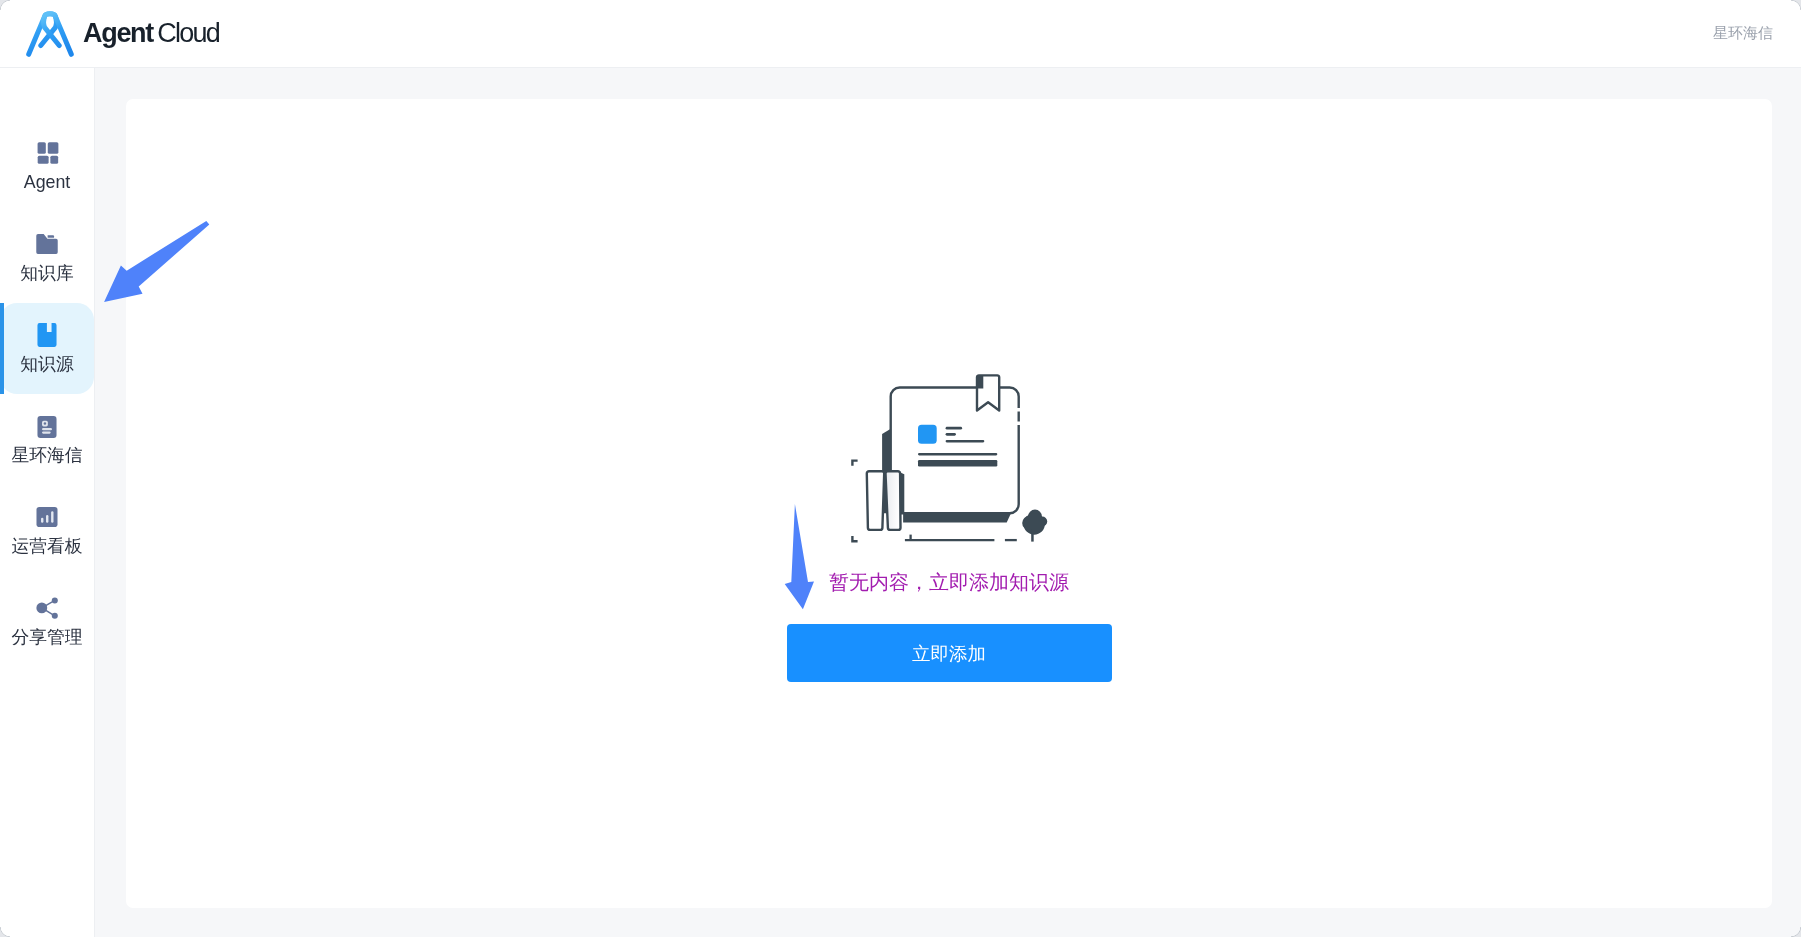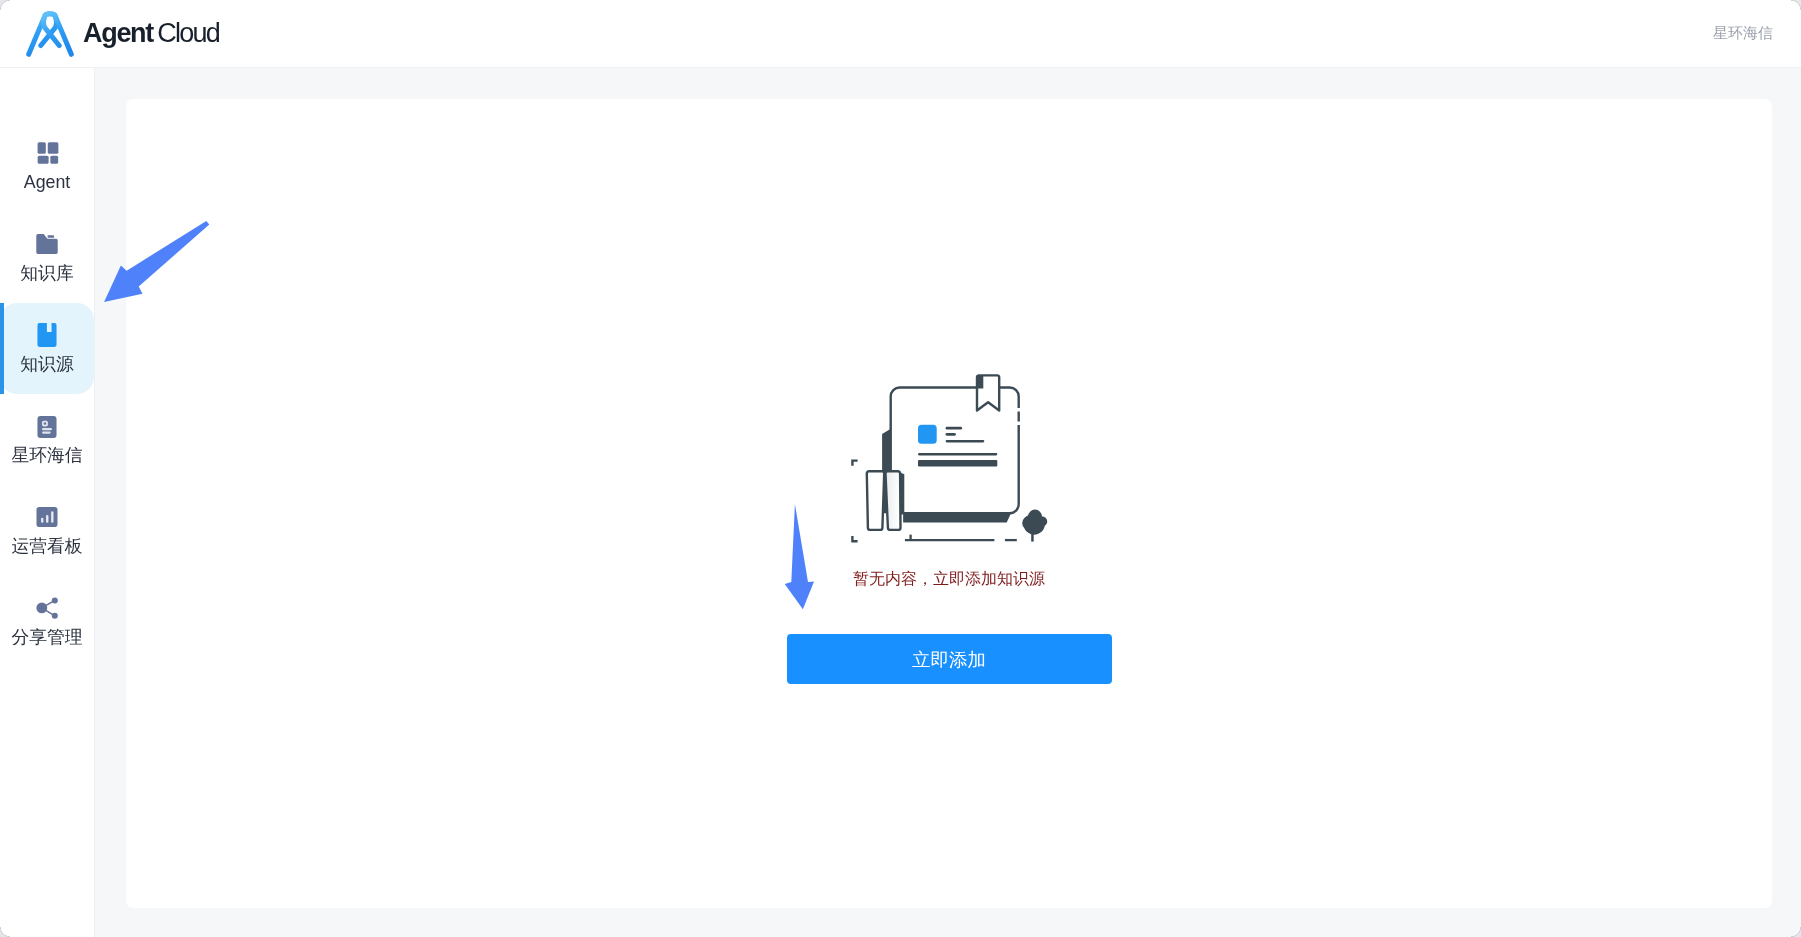--- a/index.html
+++ b/index.html
@@ -67,23 +67,23 @@
   .content {
     position: absolute; left: 126px; top: 99px;
     width: 1646px; height: 809px;
     background: #ffffff; border-radius: 7px;
   }
   .empty {
     position: absolute; left: 0; right: 0; top: 262px;
     display: flex; flex-direction: column; align-items: center;
   }
   .empty-img { width: 216px; height: 194px; display: block; }
-  .empty-text { font-size: 16px; color: #7f1d1d; margin-top: 13px; line-height: 1.4; }
+  .empty-text { font-size: 20px; color: #a21caf; margin-top: 13px; line-height: 1.4; }
   .add-btn {
-    margin-top: 44px; width: 325px; height: 50px; border: none; border-radius: 4px;
+    margin-top: 28px; width: 325px; height: 58px; border: none; border-radius: 4px;
     background: #1890ff; color: #fff; font-size: 18.5px; cursor: pointer;
     font-family: inherit;
   }
 
   
   .anno { position: absolute; pointer-events: none; }
   #arrow-sidebar { left: 100px; top: 218px; }
   #arrow-button { left: 780px; top: 504px; }
 </style>
 </head>

